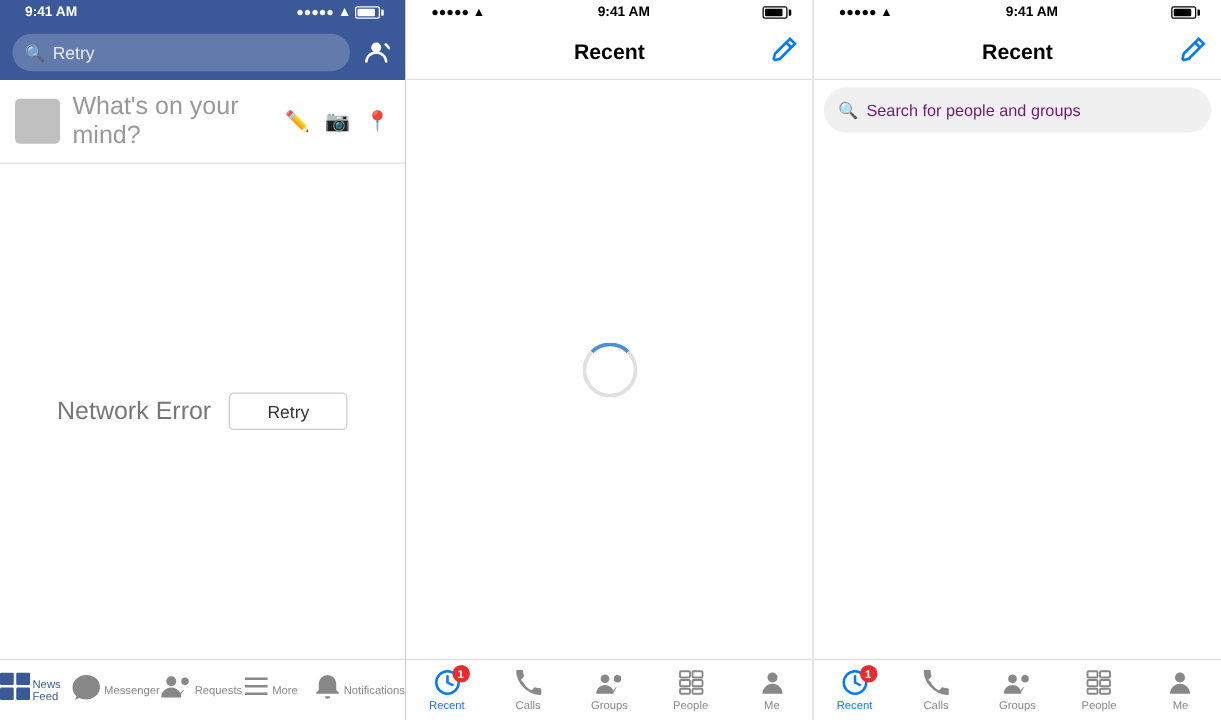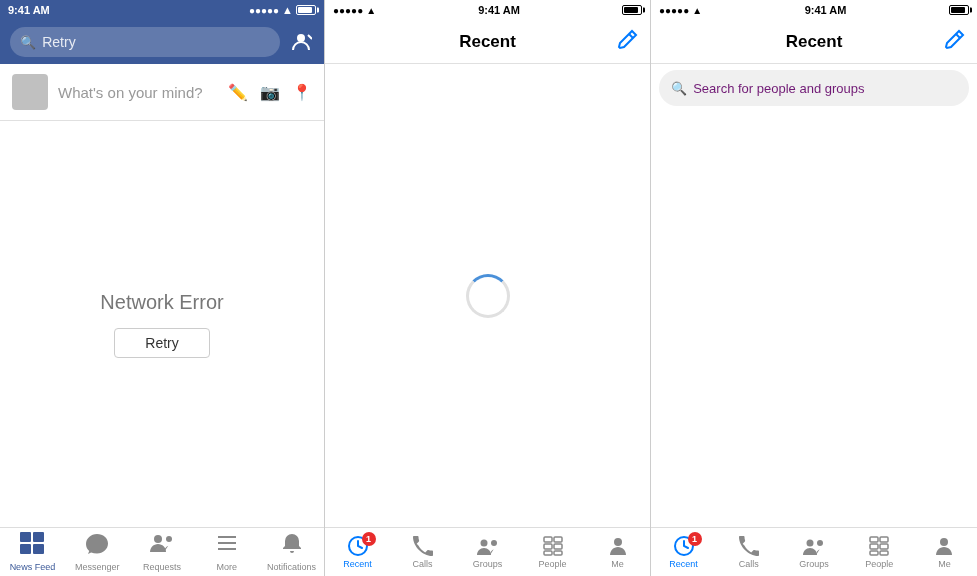--- a/index.html
+++ b/index.html
@@ -23,21 +23,21 @@
       overflow: hidden;
     }
 
     
     .status-bar {
       height: 20px;
       background: #fff;
       display: flex;
       align-items: center;
       justify-content: space-between;
-      padding: 0 8px;
+      padding: 0 20px;
       font-size: 11px;
       font-weight: 600;
       flex-shrink: 0;
     }
     .status-bar.dark {
       background: #3b5998;
       color: #fff;
     }
     .status-left { display: flex; align-items: center; gap: 3px; }
     .status-center { font-size: 11px; font-weight: 600; }
@@ -118,33 +118,33 @@
     }
     .post-avatar {
       width: 36px;
       height: 36px;
       background: #c0c0c0;
       border-radius: 4px;
       flex-shrink: 0;
     }
     .post-placeholder {
       flex: 1;
-      font-size: 15px;
+      font-size: 20px;
       color: #999;
     }
     .post-icons {
       display: flex;
       gap: 12px;
     }
     .post-icons span { color: #666; font-size: 16px; }
 
     .network-error-area {
       flex: 1;
       display: flex;
-      flex-direction: column;
+      flex-direction: row;
       align-items: center;
       justify-content: center;
       gap: 14px;
     }
     .network-error-text {
       font-size: 20px;
       color: #777;
     }
     .retry-btn {
       border: 1px solid #ccc;
@@ -159,23 +159,22 @@
     .fb-tab-bar {
       height: 49px;
       border-top: 1px solid #ddd;
       display: flex;
       align-items: stretch;
       flex-shrink: 0;
     }
     .fb-tab-item {
       flex: 1;
       display: flex;
-      flex-direction: column;
-      align-items: center;
-      justify-content: center;
+      flex-direction: row;
+      align-items: center;
       gap: 2px;
       cursor: pointer;
     }
     .fb-tab-item.active .tab-icon { color: #3b5998; }
     .fb-tab-item.active .tab-label { color: #3b5998; }
     .tab-icon { font-size: 22px; color: #888; }
     .tab-label { font-size: 9px; color: #888; }
 
     
     .panel-2 {

